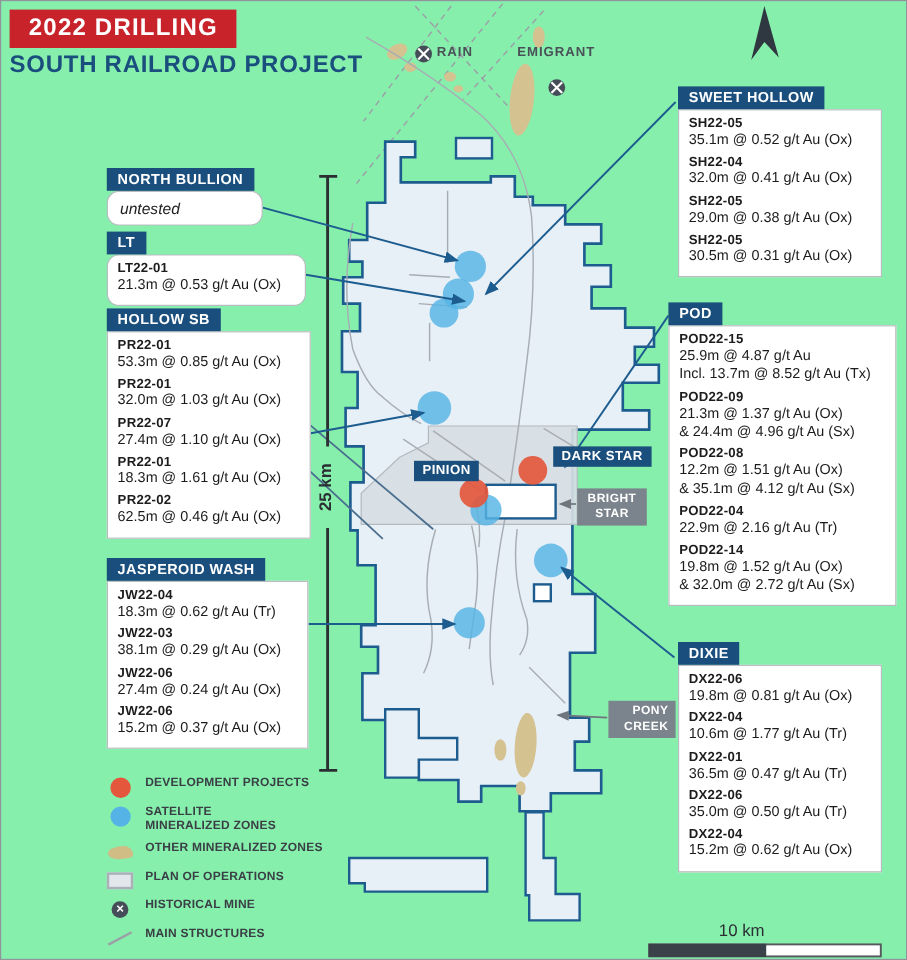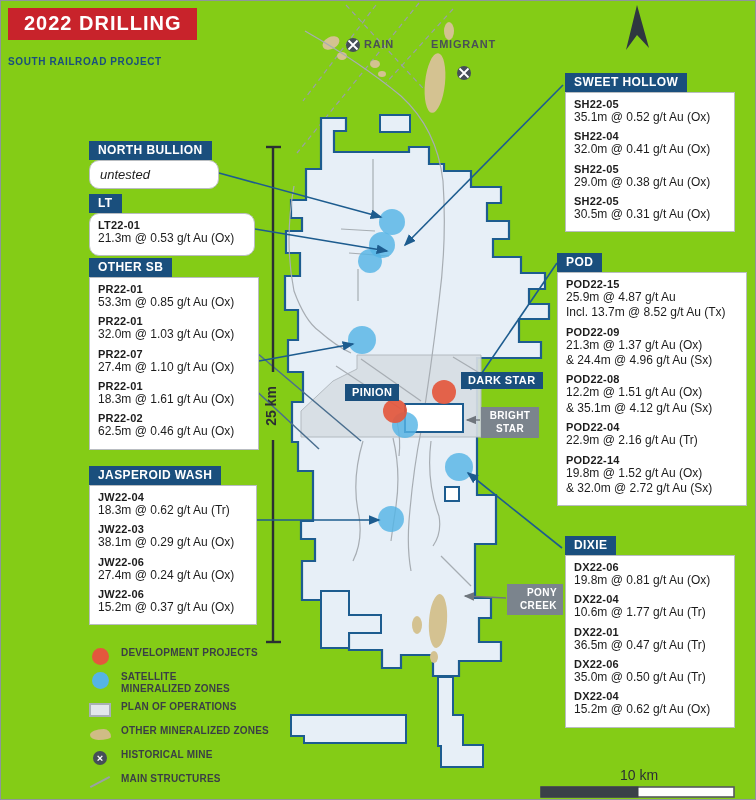--- a/index.html
+++ b/index.html
@@ -1,26 +1,26 @@
 <!DOCTYPE html>
 <html><head>
 <meta charset="utf-8">
 <style>
   html,body{margin:0;padding:0;background:#ffffff;}
   .stage{
-    position:relative;width:754px;height:798px;background:#84cc16;
+    position:relative;width:754px;height:798px;background:#86efac;
     border:1px solid #8f959b;overflow:hidden;
     font-family:"Liberation Sans", sans-serif;color:#1c1c1c;
   }
   svg{position:absolute;left:0;top:0;}
   
   .title-wrap{position:absolute;left:7px;top:7px;z-index:5;}
   .banner{display:inline-block;background:#c8232b;color:#fff;font-weight:bold;
     font-size:20px;letter-spacing:1px;padding:4px 16px 5px;}
-  .subtitle{color:#1a4f7d;font-weight:bold;font-size:10px;letter-spacing:.6px;margin-top:16px;}
+  .subtitle{color:#1a4f7d;font-weight:bold;font-size:20px;letter-spacing:.6px;margin-top:3px;text-align:right;}
   
   .zone{position:absolute;z-index:4;}
   .zone-header{display:inline-block;background:#1a4f7d;color:#fff;font-weight:bold;
     font-size:12px;letter-spacing:.4px;padding:2px 9px 3px;}
   .zone-body{background:#fff;border:1px solid #b9bdc1;padding:5px 8px 4px;}
   .entry{margin:0 0 5px 0;}
   .hole{font-weight:bold;font-size:11px;letter-spacing:.2px;}
   .res{font-size:12px;line-height:1.28;}
   .zone-note{font-style:italic;font-size:13px;padding:1px 2px 2px;}
   
@@ -28,21 +28,21 @@
     font-weight:bold;font-size:11px;letter-spacing:.4px;padding:2px 7px 3px;}
   .map-badge-gray{position:absolute;z-index:4;background:#7b848d;color:#fff;
     font-weight:bold;font-size:10px;letter-spacing:.4px;padding:3px 6px;
     text-align:center;line-height:1.25;}
   .miner-label{position:absolute;z-index:3;color:#4a5057;font-weight:bold;
     font-size:11px;letter-spacing:.8px;}
   
   .scale-v-label{position:absolute;left:242px;top:395px;width:60px;height:20px;z-index:3;
     transform:rotate(-90deg);text-align:center;font-size:14px;font-weight:bold;color:#2b2f33;}
   .scale-h-label{position:absolute;left:598px;top:766px;width:80px;z-index:3;
-    text-align:center;font-size:14px;color:#2b2f33;}
+    font-size:14px;color:#2b2f33;}
   
   .legend{position:absolute;left:86px;top:646px;width:220px;z-index:4;}
   .legend-item{display:flex;align-items:flex-start;margin-bottom:6px;}
   .legend-text{font-size:10px;font-weight:bold;color:#3a3f45;letter-spacing:.2px;line-height:1.2;}
   .sym{width:26px;min-width:26px;height:18px;display:flex;align-items:center;justify-content:center;margin-right:8px;}
   .sym-red-circle::before{content:"";width:17px;height:17px;border-radius:50%;background:#e4573d;display:block;}
   .sym-blue-circle::before{content:"";width:17px;height:17px;border-radius:50%;background:#55b4e5;display:block;}
   .sym-plan-rect::before{content:"";width:18px;height:10px;background:#e2e7ec;border:2px solid #a9b0b7;display:block;}
   .sym-tan-blob::before{content:"";width:21px;height:11px;background:#d0bc85;display:block;
     border-radius:65% 35% 60% 40%/55% 70% 30% 45%;}
@@ -205,21 +205,21 @@
     <div class="zone-header">LT</div>
     <div class="zone-body" style="width:148px;border-radius:10px;">
         <div class="entry">
           <div class="hole">LT22-01</div>
           <div class="res">21.3m @ 0.53 g/t Au (Ox)</div>
         </div>
       </div>
   </div>
 
   <div class="zone" style="left:88px;top:256px;">
-    <div class="zone-header">OTHER SB</div>
+    <div class="zone-header">HOLLOW SB</div>
     <div class="zone-body" style="width:152px;">
         <div class="entry">
           <div class="hole">PR22-01</div>
           <div class="res">53.3m @ 0.85 g/t Au (Ox)</div>
         </div>
         <div class="entry">
           <div class="hole">PR22-01</div>
           <div class="res">32.0m @ 1.03 g/t Au (Ox)</div>
         </div>
         <div class="entry">
@@ -354,32 +354,32 @@
           </div>
         </div>
         <div class="legend-item">
           <span class="sym sym-blue-circle"></span>
           <div class="legend-text">
             <div>SATELLITE</div>
             <div>MINERALIZED ZONES</div>
           </div>
         </div>
         <div class="legend-item">
+          <span class="sym sym-tan-blob"></span>
+          <div class="legend-text">
+            <div>OTHER MINERALIZED ZONES</div>
+          </div>
+        </div>
+        <div class="legend-item">
           <span class="sym sym-plan-rect"></span>
           <div class="legend-text">
             <div>PLAN OF OPERATIONS</div>
           </div>
         </div>
         <div class="legend-item">
-          <span class="sym sym-tan-blob"></span>
-          <div class="legend-text">
-            <div>OTHER MINERALIZED ZONES</div>
-          </div>
-        </div>
-        <div class="legend-item">
           <span class="sym sym-historical-mine"></span>
           <div class="legend-text">
             <div>HISTORICAL MINE</div>
           </div>
         </div>
         <div class="legend-item">
           <span class="sym sym-structure-line"></span>
           <div class="legend-text">
             <div>MAIN STRUCTURES</div>
           </div>

